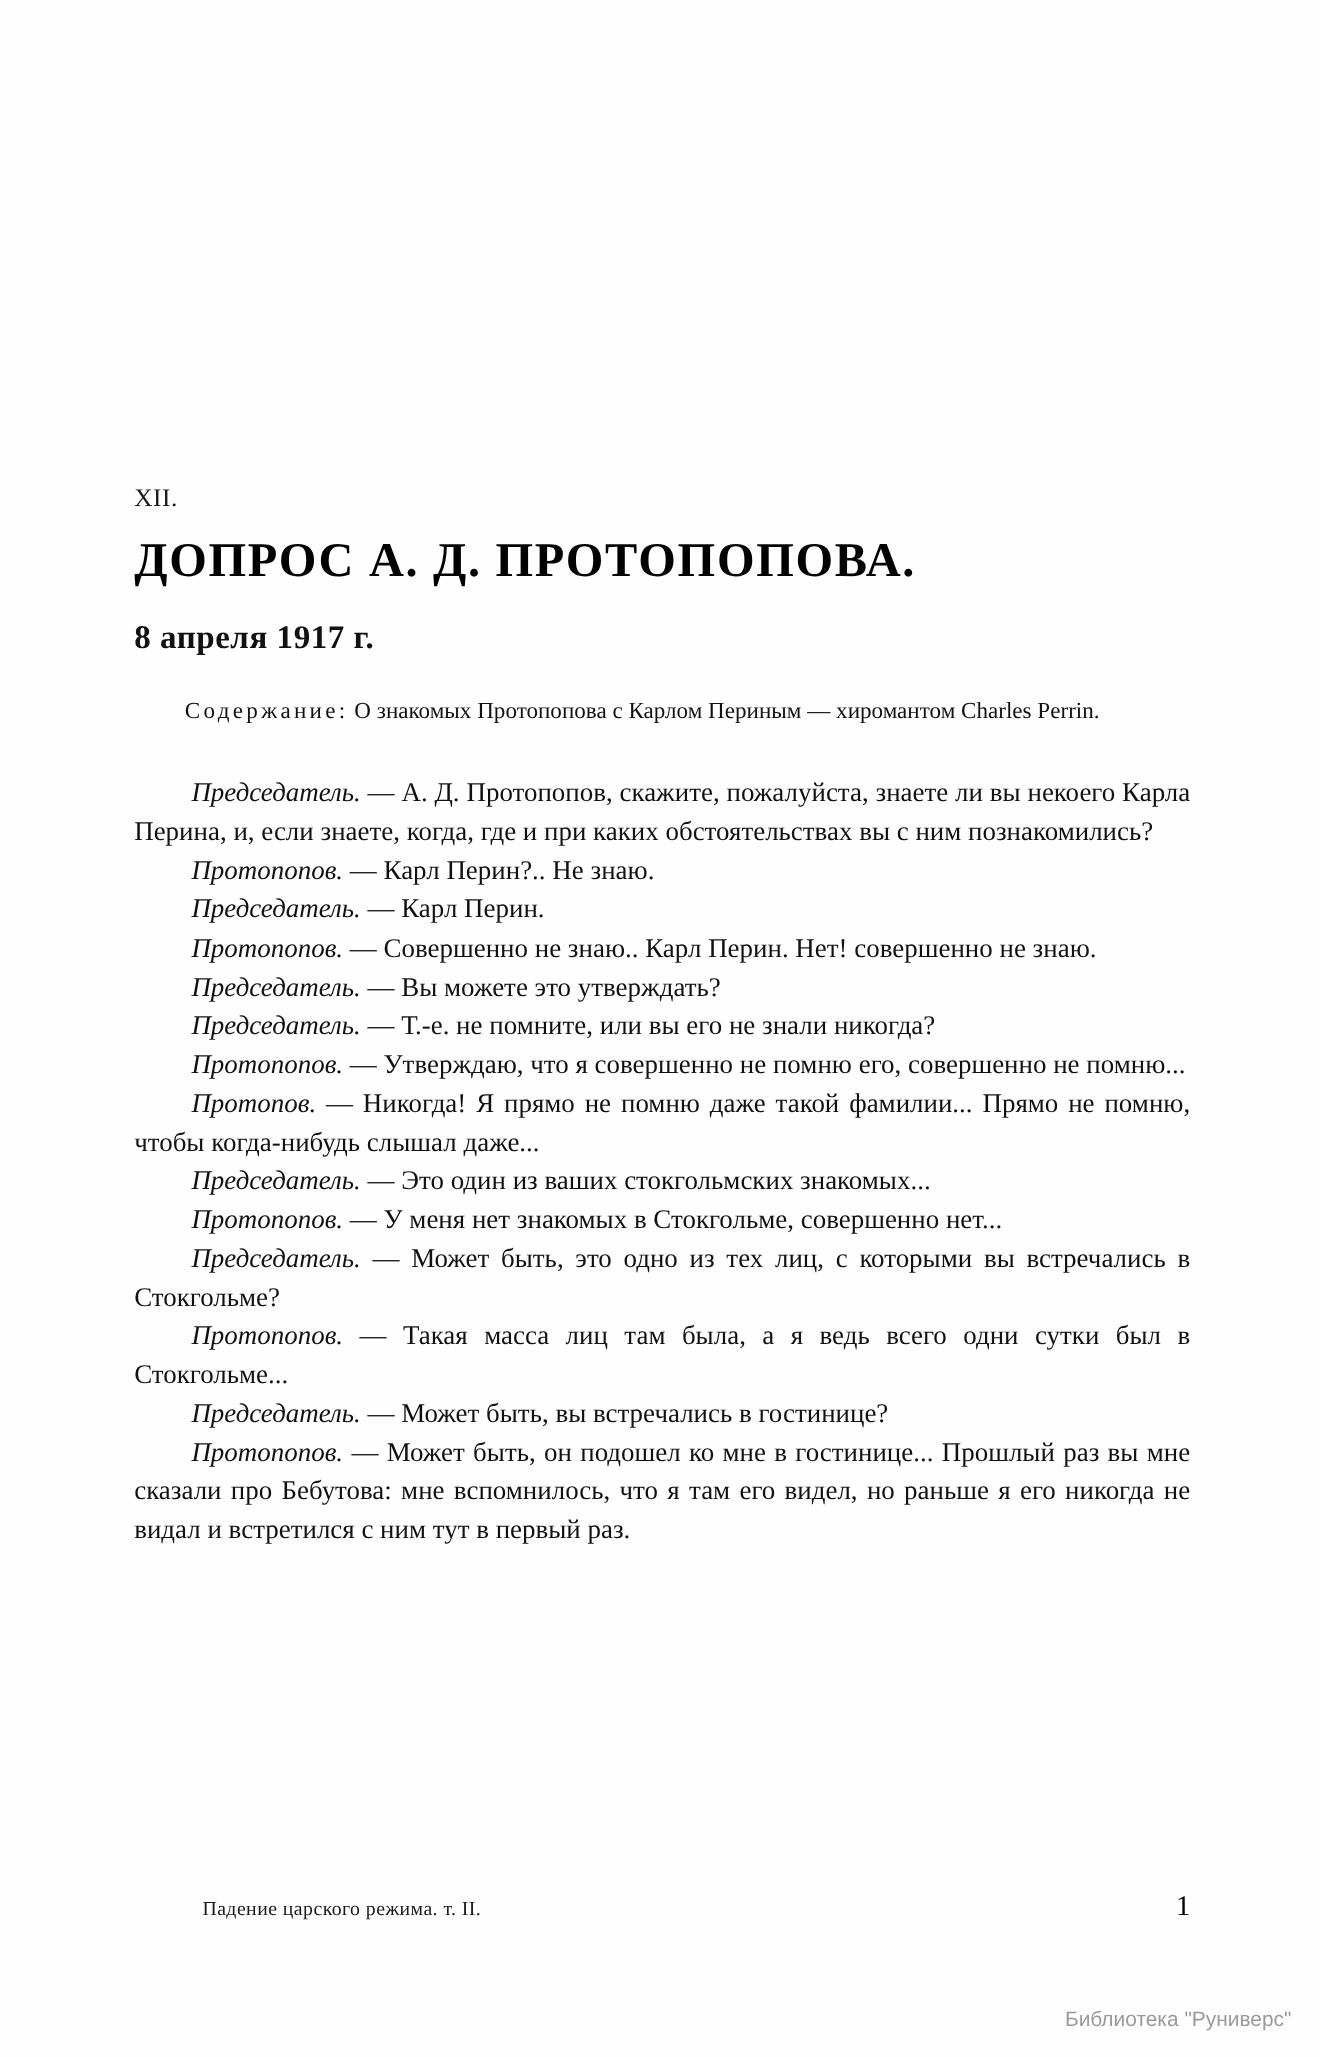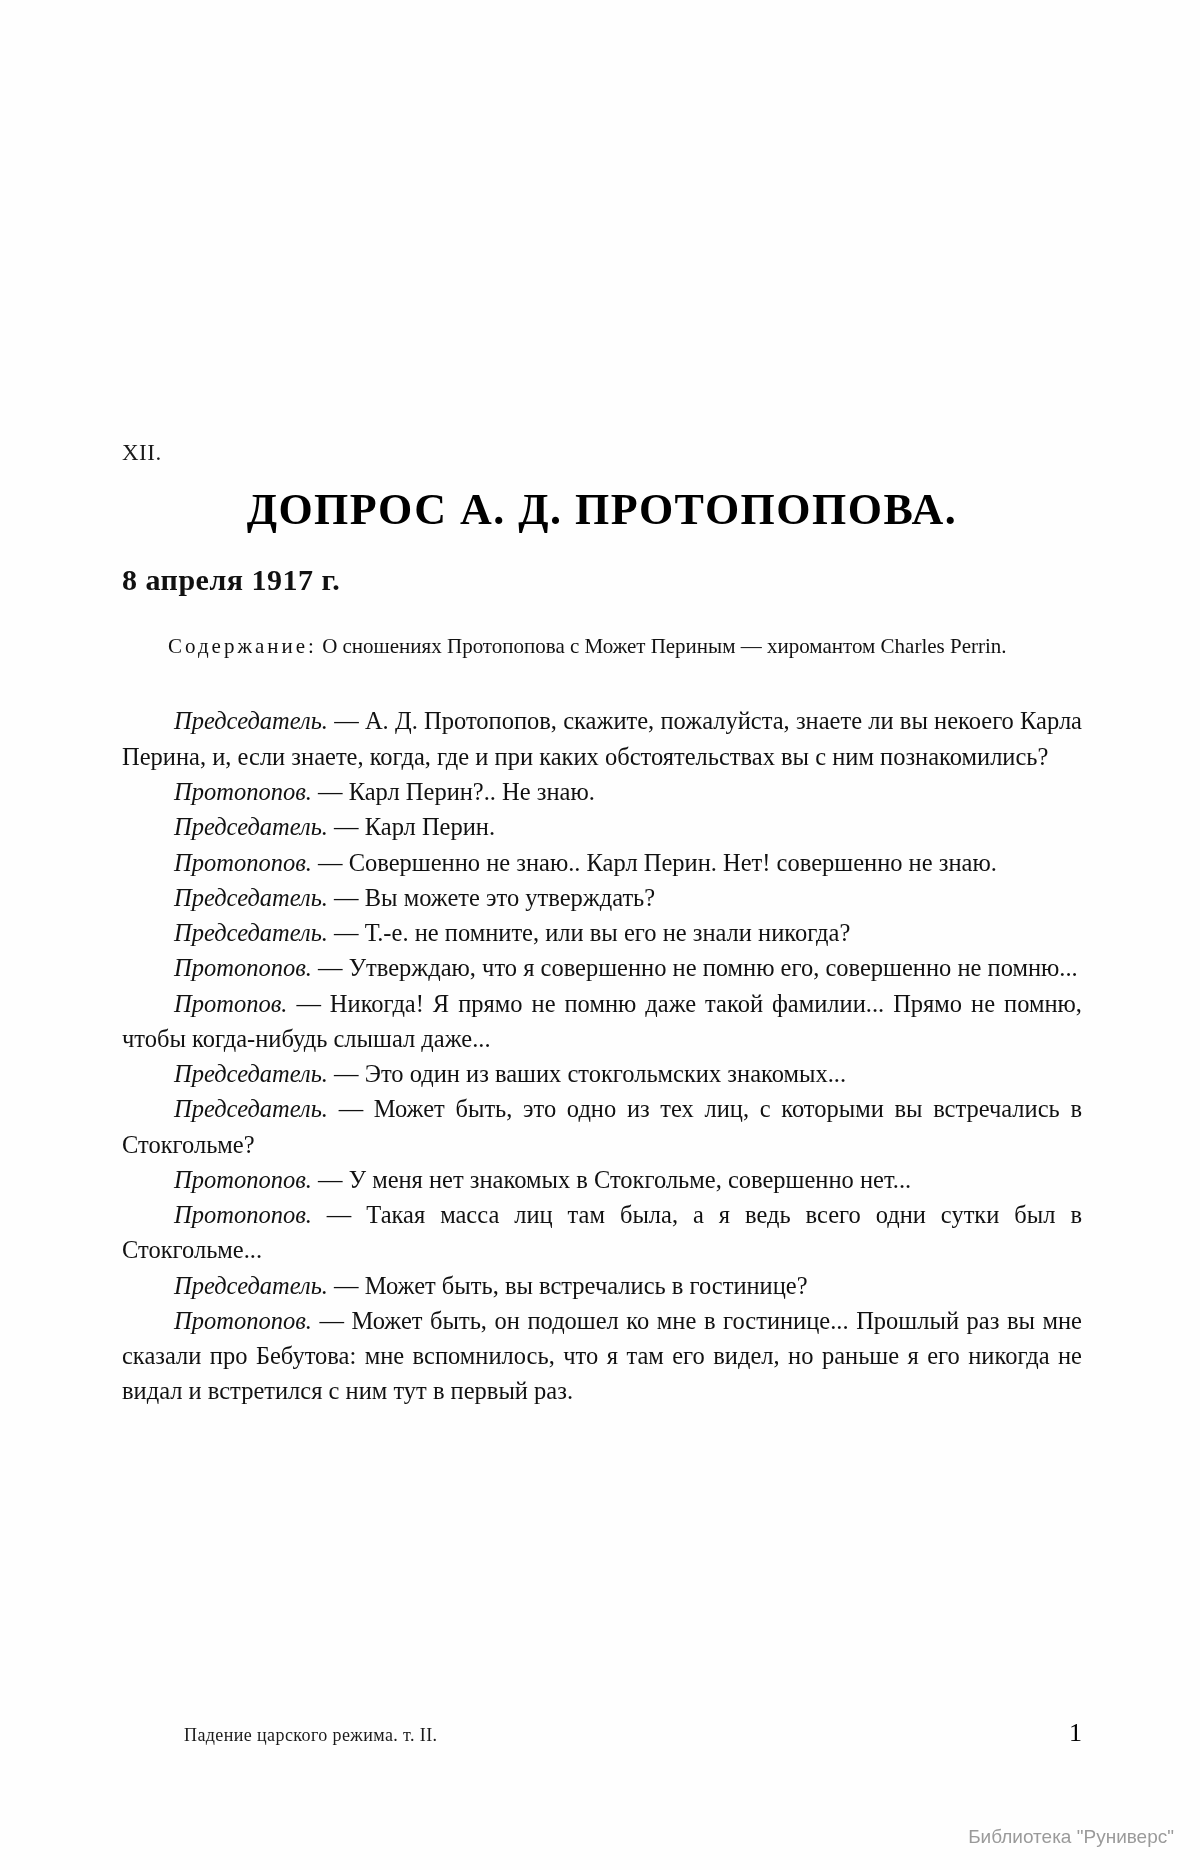--- a/index.html
+++ b/index.html
@@ -34,21 +34,20 @@
   .chapter-num {
     text-align: left;
     font-size: 23px;
     letter-spacing: 0.5px;
     color: #1a1a1a;
     margin: 0 0 18px 0;
     font-family: "Liberation Serif", serif;
   }
 
   .doc-title {
-    text-align: center;
     font-size: 44px;
     font-weight: bold;
     letter-spacing: 1.5px;
     color: #000;
     margin: 0 0 28px 0;
     font-family: "Liberation Serif", serif;
   }
 
   .doc-date {
     text-align: left;
@@ -117,34 +116,34 @@
 <div class="page">
 
   <div class="content">
 
     <div class="chapter-num">XII.</div>
 
     <h1 class="doc-title">ДОПРОС А. Д. ПРОТОПОПОВА.</h1>
 
     <div class="doc-date">8 апреля 1917 г.</div>
 
-    <p class="summary"><span class="lead">Содержание:</span><span> О сношениях Протопопова с Может Периным — хиромантом Charles Perrin.</span></p>
+    <p class="summary"><span class="lead">Содержание:</span><span> О знакомых Протопопова с Карлом Периным — хиромантом Charles Perrin.</span></p>
 
     <div class="dialogue">
       <p><span class="speaker">Председатель. </span>— А. Д. Протопопов, скажите, пожалуйста, знаете ли вы некоего Карла Перина, и, если знаете, когда, где и при каких обстоятельствах вы с ним познакомились?</p>
       <p><span class="speaker">Протопопов. </span>— Карл Перин?.. Не знаю.</p>
       <p><span class="speaker">Председатель. </span>— Карл Перин.</p>
       <p><span class="speaker">Протопопов. </span>— Совершенно не знаю.. Карл Перин. Нет! совершенно не знаю.</p>
       <p><span class="speaker">Председатель. </span>— Вы можете это утверждать?</p>
       <p><span class="speaker">Председатель. </span>— Т.-е. не помните, или вы его не знали никогда?</p>
       <p><span class="speaker">Протопопов. </span>— Утверждаю, что я совершенно не помню его, совершенно не помню...</p>
       <p><span class="speaker">Протопов. </span>— Никогда! Я прямо не помню даже такой фамилии... Прямо не помню, чтобы когда-нибудь слышал даже...</p>
       <p><span class="speaker">Председатель. </span>— Это один из ваших стокгольмских знакомых...</p>
+      <p><span class="speaker">Протопопов. </span>— У меня нет знакомых в Стокгольме, совершенно нет...</p>
       <p><span class="speaker">Председатель. </span>— Может быть, это одно из тех лиц, с которыми вы встречались в Стокгольме?</p>
-      <p><span class="speaker">Протопопов. </span>— У меня нет знакомых в Стокгольме, совершенно нет...</p>
       <p><span class="speaker">Протопопов. </span>— Такая масса лиц там была, а я ведь всего одни сутки был в Стокгольме...</p>
       <p><span class="speaker">Председатель. </span>— Может быть, вы встречались в гостинице?</p>
       <p><span class="speaker">Протопопов. </span>— Может быть, он подошел ко мне в гостинице... Прошлый раз вы мне сказали про Бебутова: мне вспомнилось, что я там его видел, но раньше я его никогда не видал и встретился с ним тут в первый раз.</p>
     </div>
 
   </div>
 
   <div class="footer">
     <div class="footer-note">Падение царского режима. т. II.</div>
     <div class="footer-page">1</div>

